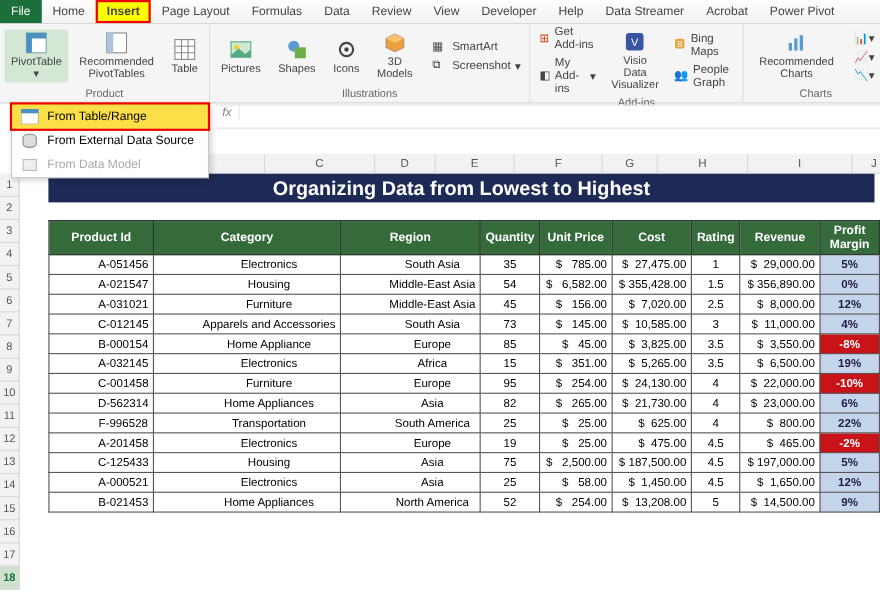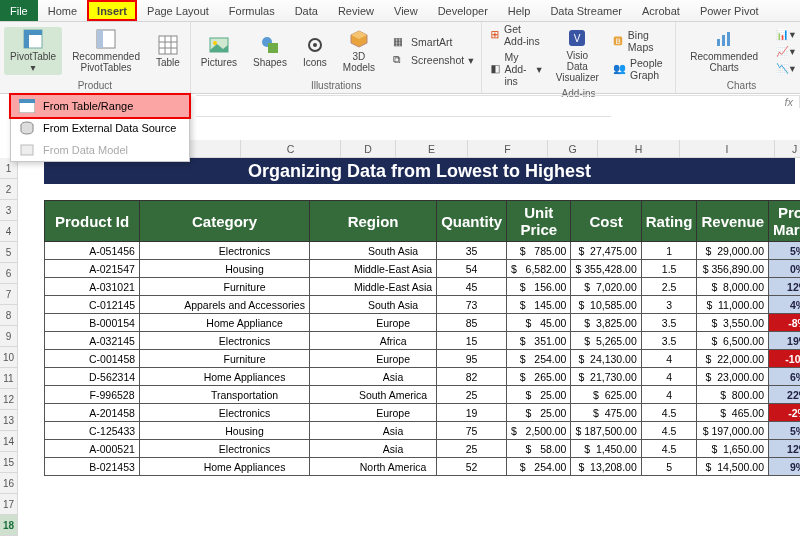--- a/index.html
+++ b/index.html
@@ -18,46 +18,46 @@
 .group .label { text-align:center; font-size:10px; color:#666; padding-bottom:2px; }
 .bigbtn { display:flex; flex-direction:column; align-items:center; justify-content:center; padding:2px 6px; text-align:center; line-height:1.1; cursor:pointer; border-radius:3px; }
 .bigbtn.sel { background:#d4e6d4; }
 .bigbtn svg, .bigbtn .ic { width:20px; height:20px; margin-bottom:2px; }
 .smbtn { display:flex; align-items:center; gap:4px; padding:1px 4px; cursor:pointer; font-size:10.5px;}
 .smbtn .ic { width:14px; height:14px; }
 
 
 .pivmenu { position:absolute; top:94px; left:10px; background:#fff; border:1px solid #c7c7c7; box-shadow:2px 2px 6px rgba(0,0,0,.2); font-size:11px; z-index:10; width:180px; }
 .pivmenu .item { display:flex; align-items:center; gap:8px; padding:4px 8px; cursor:pointer; }
-.pivmenu .item.hl { background:#fca5a5; border:2px solid #e00; margin:-2px; }
+.pivmenu .item.hl { background:#fde047; border:2px solid #e00; margin:-2px; }
 .pivmenu .item.dis { color:#aaa; }
 .pivmenu .ic { width:16px; height:14px; }
 
 
-.fbarrow { position:absolute; top:95px; left:196px; right:0; height:22px; display:flex; align-items:flex-end; border-top:1px solid #e0e0e0; border-bottom:1px solid #e0e0e0; font-size:11px;flex-direction:column; }
+.fbarrow { position:absolute; top:95px; left:196px; right:0; height:22px; display:flex; align-items:flex-start; border-top:1px solid #e0e0e0; border-bottom:1px solid #e0e0e0; font-size:11px; }
 .fx { font-style:italic; color:#888; padding:0 6px; border-right:1px solid #e0e0e0; }
 .fin { flex:1; padding:0 6px; outline:none; border:none; }
 
 
 .colhdr { position:absolute; top:140px; left:18px; right:0; height:18px; display:flex; background:#f2f2f2; font-size:10.5px; }
 .colhdr div { border-right:1px solid #d8d8d8; border-bottom:1px solid #d8d8d8; display:flex; align-items:center; justify-content:center; color:#555; flex:0 0 auto; }
 .rowhdr { position:absolute; top:158px; left:0; width:18px; display:flex; flex-direction:column; background:#f2f2f2; font-size:10px; }
 .rowhdr div { height:21px; border-right:1px solid #d8d8d8; border-bottom:1px solid #d8d8d8; display:flex; align-items:center; justify-content:center; color:#555; }
 .rowhdr div.sel { background:#cfe0cf; color:#1a6f3a; font-weight:bold; }
 
 
 .sheet { position:absolute; top:158px; left:18px; right:0; }
 
 
 .title { background:#1e2a56; color:#fff; font-weight:bold; text-align:center; font-size:18px; height:26px; display:flex; align-items:center; justify-content:center; width:751px; margin-left:26px; }
 .gap { height:16px; }
 
 
 .dtab { border-collapse:collapse; margin-left:26px; }
-.dtab th { background:#356b3b; color:#fff; font-weight:bold; font-size:15px; padding:3px 4px; border:1px solid #333; text-align:center; }
+.dtab th { background:#356b3b; color:#fff; font-weight:bold; font-size:11px; padding:3px 4px; border:1px solid #333; text-align:center; }
 .dtab td { font-size:10.5px; padding:2px 4px; border:1px solid #555; text-align:center; height:18px; white-space:nowrap; }
 .dtab td.l { text-align:center;padding-left:44px; }
 .dtab td.m { text-align:right; }
 .pm { font-weight:bold; }
 .pm.blue { background:#c5d4ea; color:#224; }
 .pm.red { background:#c81418; color:#fff; }
 
 
 .icon-svg { display:block; }
 </style>

